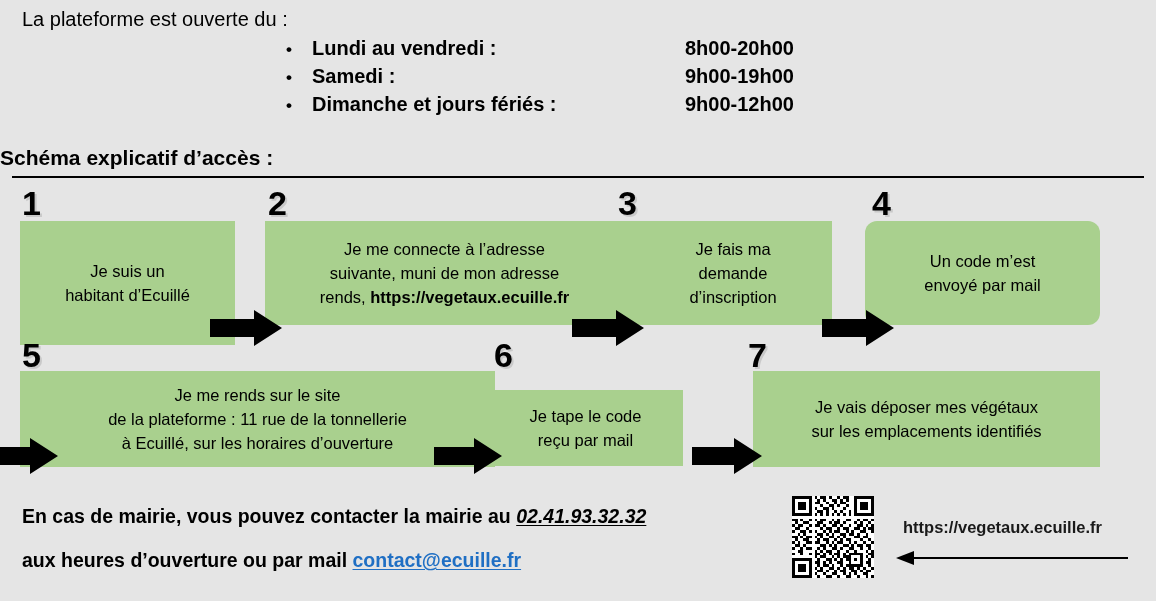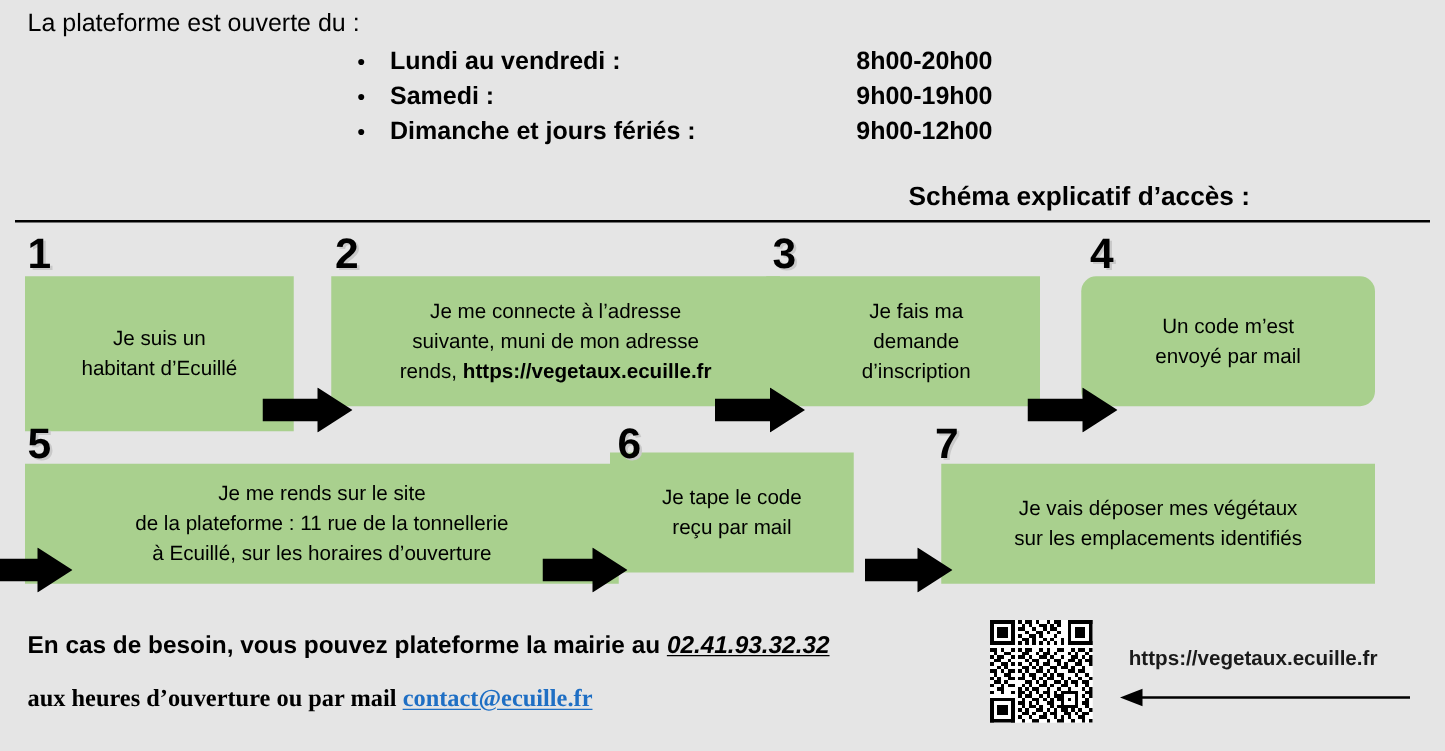--- a/index.html
+++ b/index.html
@@ -55,21 +55,21 @@
   .hours-time {
     white-space: nowrap;
   }
 
   
   .section-title {
     position: absolute;
     left: 0;
     top: 146px;
     width: 1000px;
-    text-align: right;
+    text-align: left;
     font-size: 21px;
     font-weight: bold;
   }
   .divider {
     position: absolute;
     left: 12px;
     top: 176px;
     width: 1132px;
     height: 0;
     border-top: 2px solid #000000;
@@ -110,21 +110,21 @@
   .arrow svg { display: block; }
 
   
   .contact-line {
     position: absolute;
     font-size: 19.5px;
     font-weight: bold;
     white-space: nowrap;
   }
   .contact-line.l1 { left: 22px; top: 505px; }
-  .contact-line.l2 { left: 22px; top: 549px; font-family: Liberation Serif, serif; }
+  .contact-line.l2 { left: 22px; top: 549px; }
   .u-phone {
     text-decoration: underline;
     text-underline-offset: 2px;
     font-style: italic;
   }
   .mail-link {
     color: #1f6fc4;
     text-decoration: underline;
     text-underline-offset: 2px;
   }
@@ -241,21 +241,21 @@
   <div class="step-num" style="left:22px; top:338px;">5</div>
   <div class="step-box" style="left:20px; top:371px; width:475px; height:96px;">
     <div class="txt">
       <div>Je me rends sur le site</div>
       <div>de la plateforme : 11 rue de la tonnellerie</div>
       <div>à Ecuillé, sur les horaires d’ouverture</div>
     </div>
   </div>
 
   <div class="step-num" style="left:494px; top:338px;">6</div>
-  <div class="step-box" style="left:488px; top:362px; width:195px; height:96px;">
+  <div class="step-box" style="left:488px; top:390px; width:195px; height:76px;">
     <div class="txt">
       <div>Je tape le code</div>
       <div>reçu par mail</div>
     </div>
   </div>
 
   <div class="step-num" style="left:748px; top:338px;">7</div>
   <div class="step-box" style="left:753px; top:371px; width:347px; height:96px;">
     <div class="txt">
       <div>Je vais déposer mes végétaux</div>
@@ -273,21 +273,21 @@
         <polygon points="0,9 40,9 40,0 68,18 40,36 40,27 0,27" fill="#000000"></polygon>
       </svg>
   </div>
   <div class="arrow" style="left:692px; top:438px;">
     <svg width="70" height="36" viewBox="0 0 70 36">
         <polygon points="0,9 42,9 42,0 70,18 42,36 42,27 0,27" fill="#000000"></polygon>
       </svg>
   </div>
 
   <div class="contact-line l1">
-    <span>En cas de besoin, vous pouvez plateforme la mairie au </span><span class="u-phone">02.41.93.32.32</span>
+    <span>En cas de mairie, vous pouvez contacter la mairie au </span><span class="u-phone">02.41.93.32.32</span>
   </div>
   <div class="contact-line l2">
     <span>aux heures d’ouverture ou par mail </span><span class="mail-link">contact@ecuille.fr</span>
   </div>
 
   <div class="qr">
     <svg width="82" height="82" viewBox="0 0 29 29" shape-rendering="crispEdges">
       <rect width="29" height="29" fill="#ffffff"></rect>
       <g fill="#000000">
 

